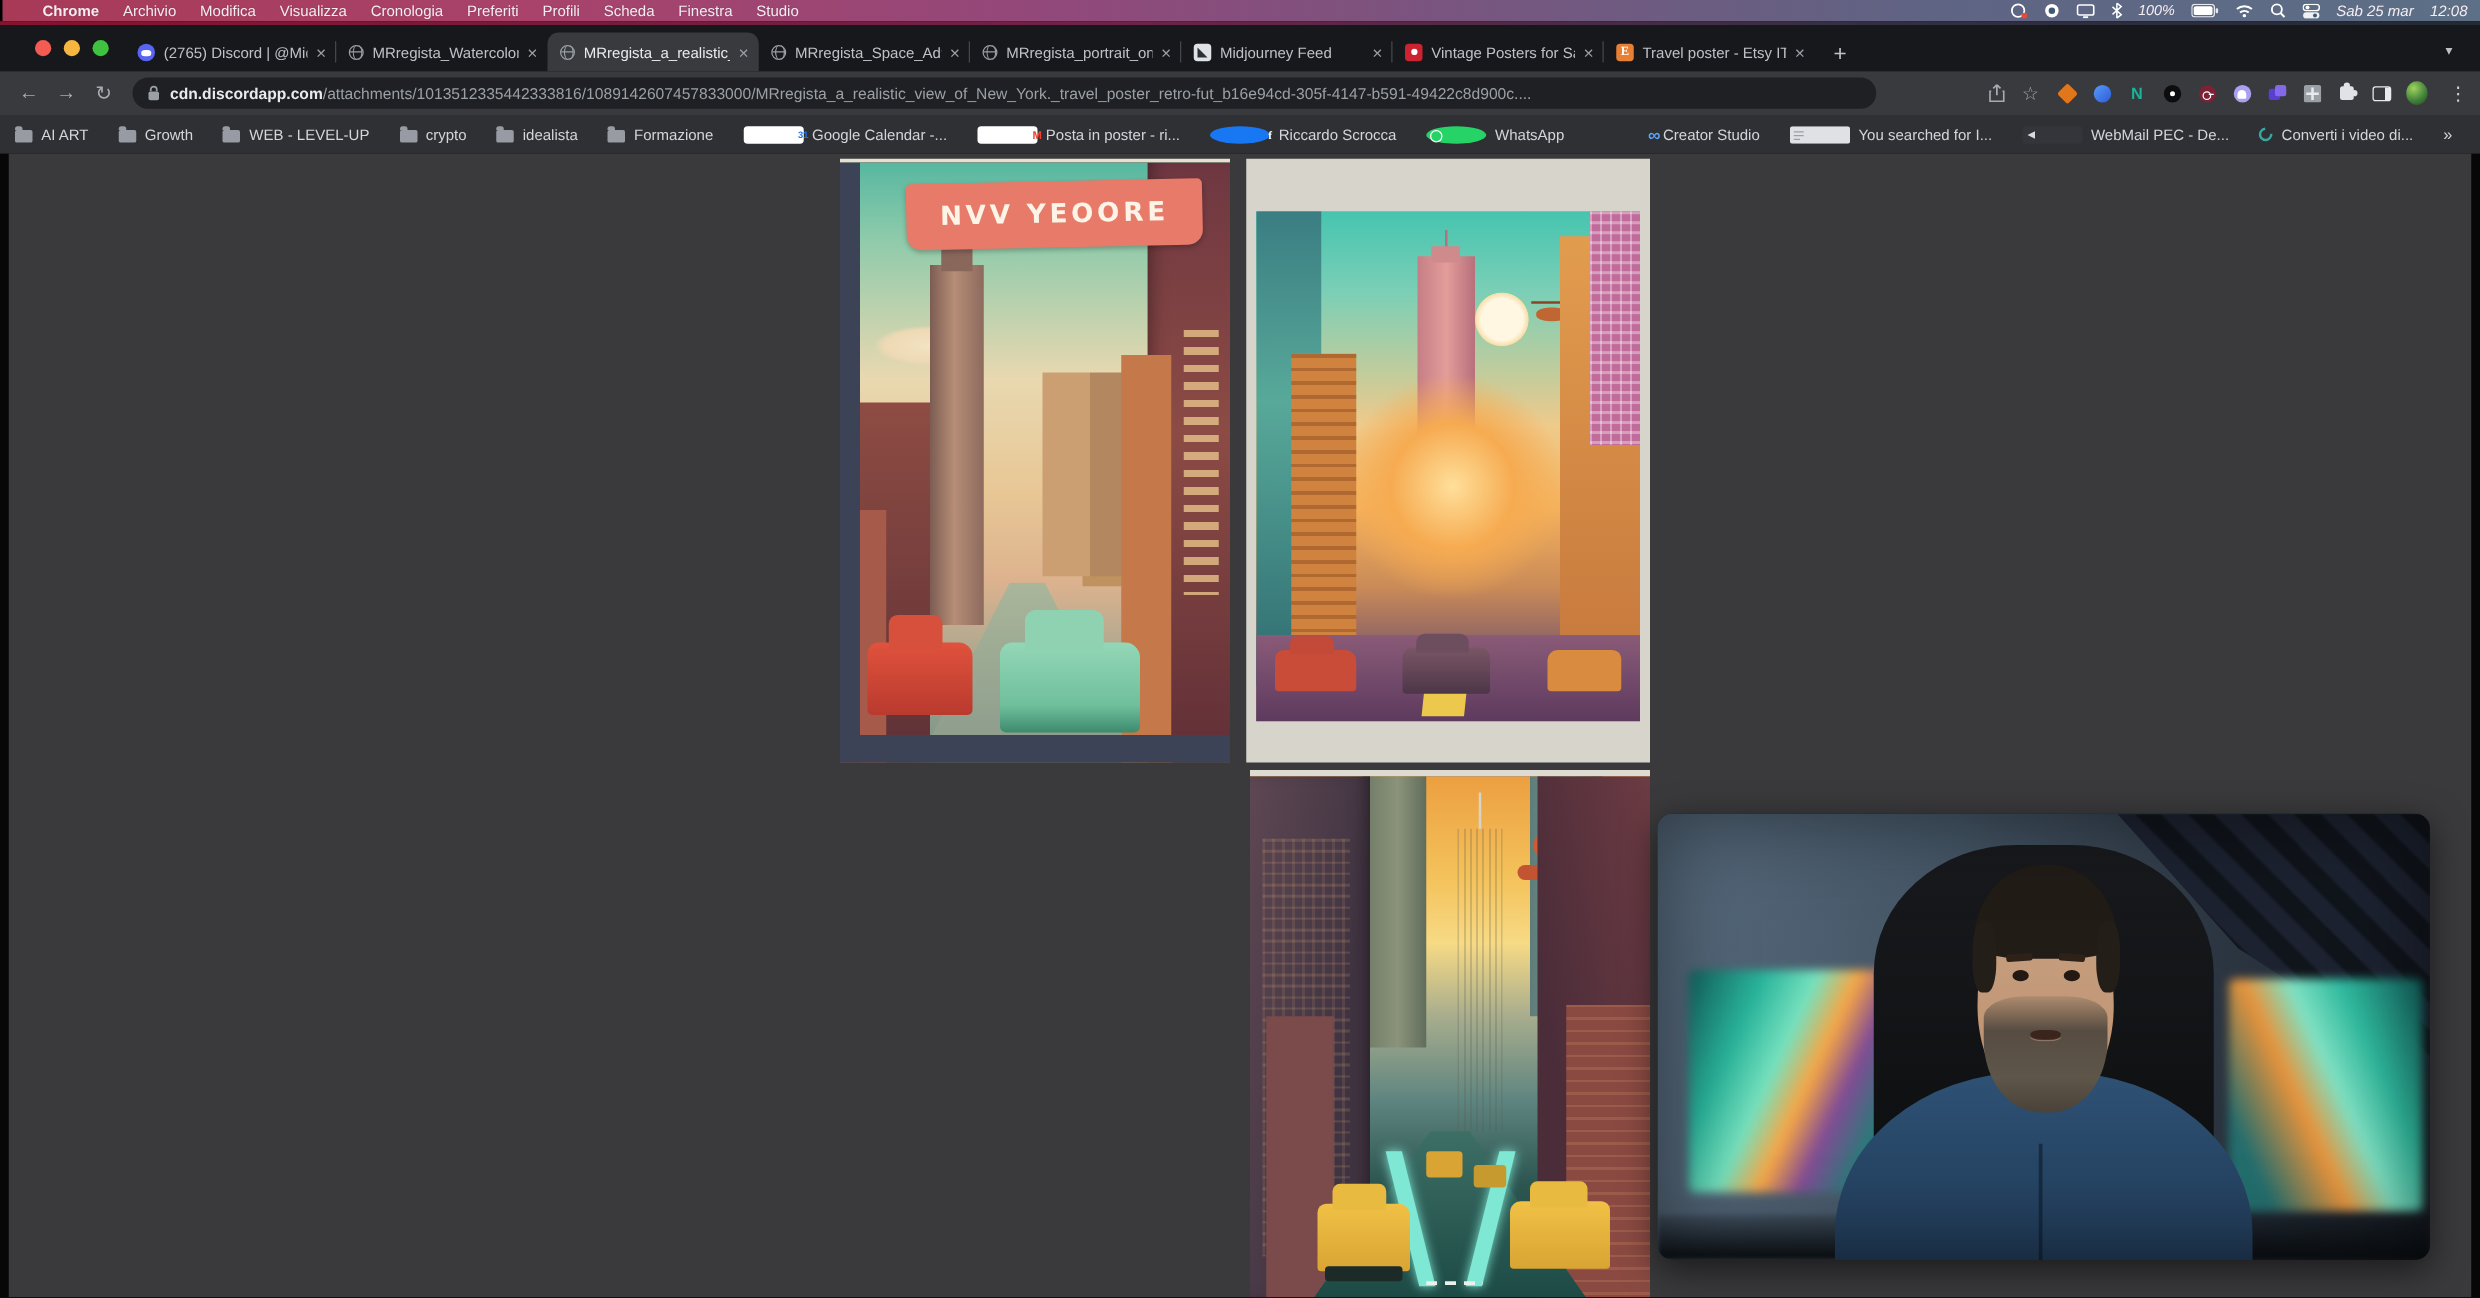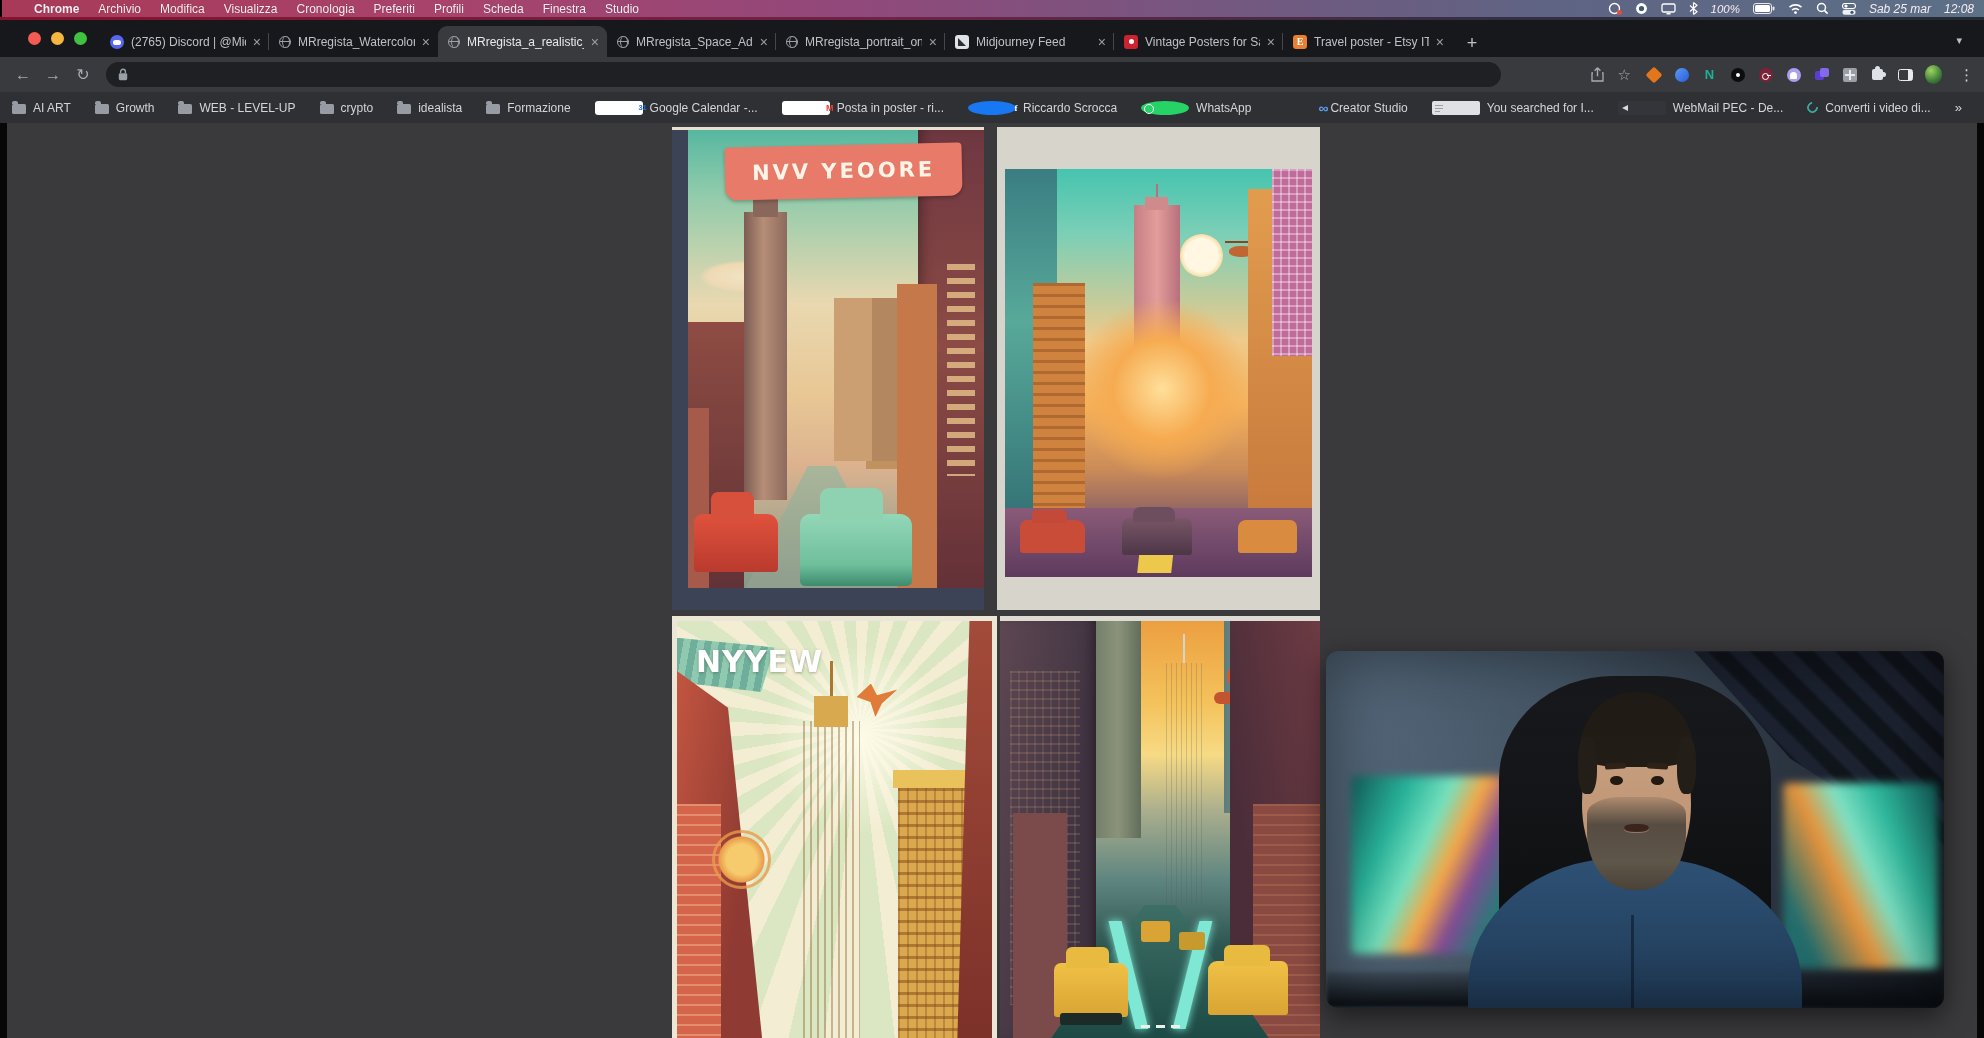--- a/index.html
+++ b/index.html
@@ -389,20 +389,21 @@
 
   <div class="toolbar">
     <span class="nav-ic">←</span>
     <span class="nav-ic">→</span>
     <span class="nav-ic">↻</span>
     <div class="omnibox">
       <svg width="10" height="13" viewBox="0 0 10 13" style="flex:none">
           <rect x="0.8" y="5.2" width="8.4" height="7" rx="1.4" fill="#9aa0a6"></rect>
           <path d="M2.6 5V3.6a2.4 2.4 0 0 1 4.8 0V5" stroke="#9aa0a6" stroke-width="1.4" fill="none"></path>
         </svg>
+      <span class="url"><span class="host">cdn.discordapp.com</span><span class="path">/attachments/1013512335442333816/1089142607457833000/MRregista_a_realistic_view_of_New_York._travel_poster_retro-fut_b16e94cd-305f-4147-b591-49422c8d900c....</span></span>
     </div>
     <span class="box-ics">
       <svg width="13" height="15" viewBox="0 0 13 15">
           <path d="M6.5 0.8v8.4M6.5 0.8L3.6 3.7M6.5 0.8l2.9 2.9" stroke="#a7abb1" stroke-width="1.4" fill="none"></path>
           <path d="M2 6H1v8h11V6h-1" stroke="#a7abb1" stroke-width="1.3" fill="none"></path>
         </svg>
       <span class="star">☆</span>
     </span>
     <span class="ext-row">
       <span class="ext">
@@ -539,33 +540,20 @@
         <div class="layer p2-rorange"></div>
         <div class="layer p2-rpink"></div>
         <div class="layer p2-street"></div>
         <div class="layer p2-stripe"></div>
         <div class="layer p2-carred"></div>
         <div class="layer p2-cardark"></div>
         <div class="layer p2-carorange"></div>
       </div>
     </div>
 
-    <div class="poster p3">
-      <div class="layer p3-burst"></div>
-      <div class="layer p3-glow"></div>
-      <div class="layer p3-awning"></div>
-      <div class="layer p3-lred"></div>
-      <div class="layer p3-lred2"></div>
-      <div class="layer p3-gear"></div>
-      <div class="layer p3-esb"></div>
-      <div class="layer p3-ryellow"></div>
-      <div class="layer p3-rdark"></div>
-      <div class="layer p3-bird"></div>
-      <div class="layer p3-title">NYYEW</div>
-    </div>
 
     <div class="poster p4">
       <div class="layer p4-tower1"></div>
       <div class="layer p4-tower2"></div>
       <div class="layer p4-cloud1"></div>
       <div class="layer p4-cloud2"></div>
       <div class="layer p4-esb"></div>
       <div class="layer p4-left"></div>
       <div class="layer p4-leftwin"></div>
       <div class="layer p4-leftred"></div>

